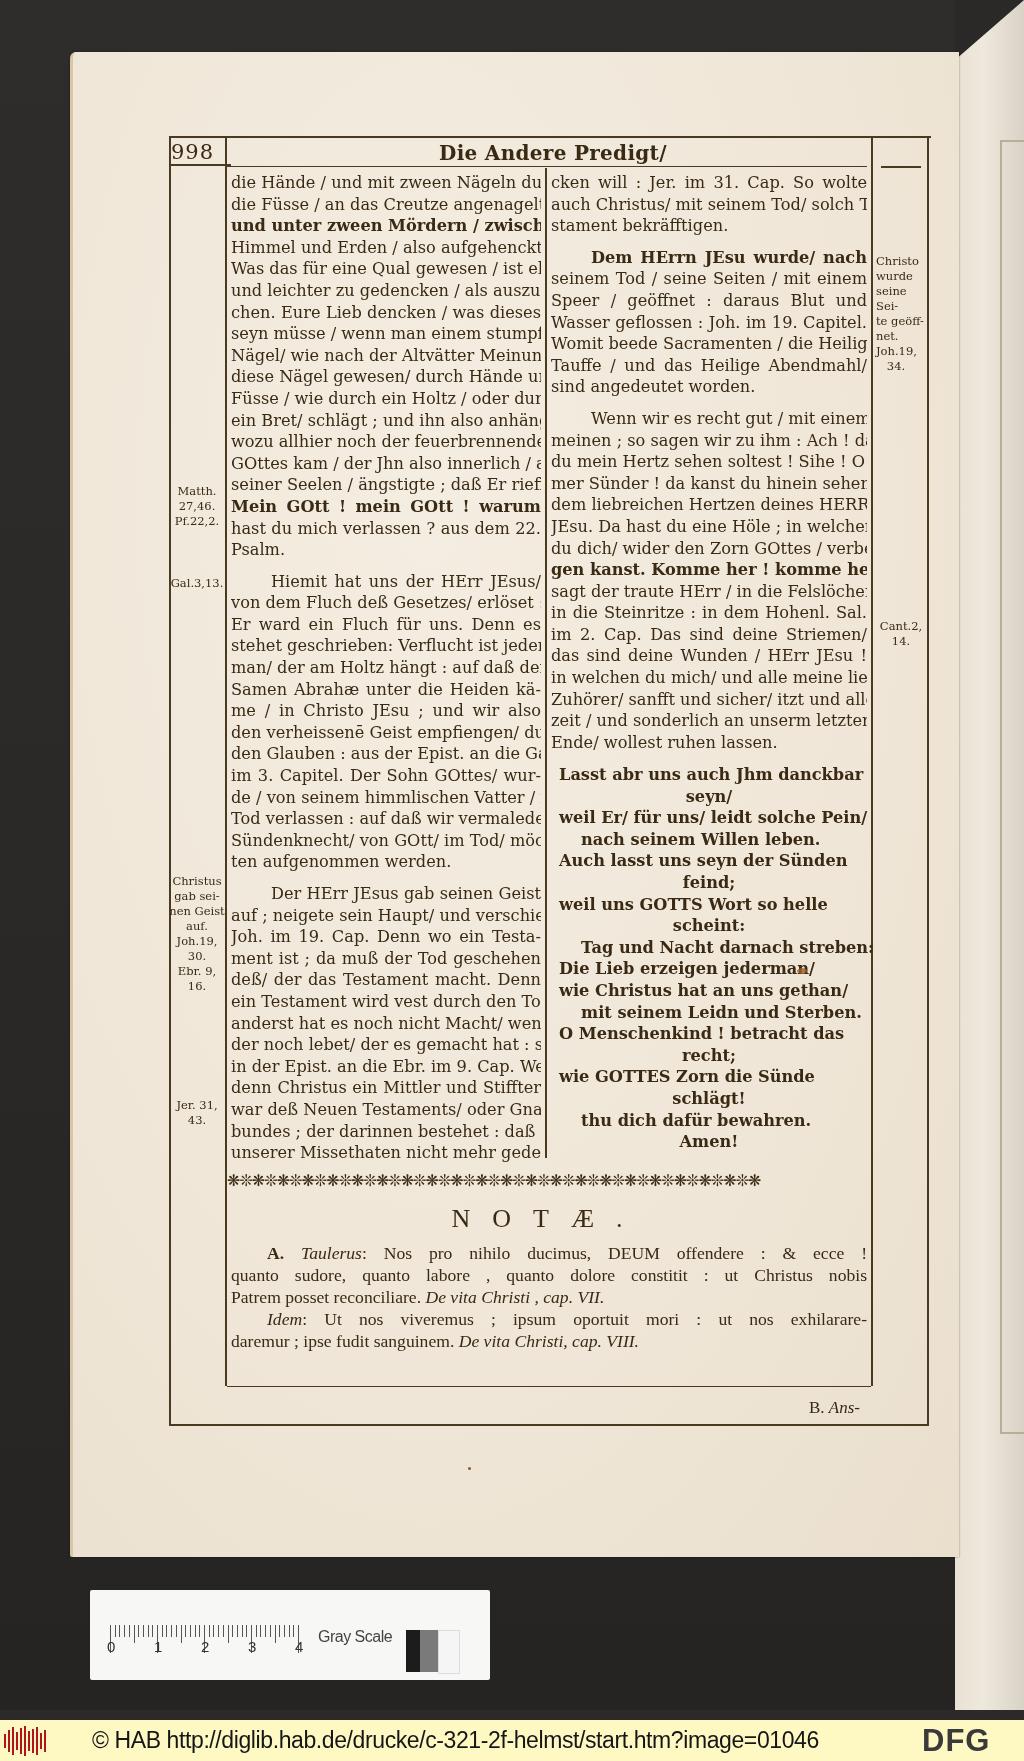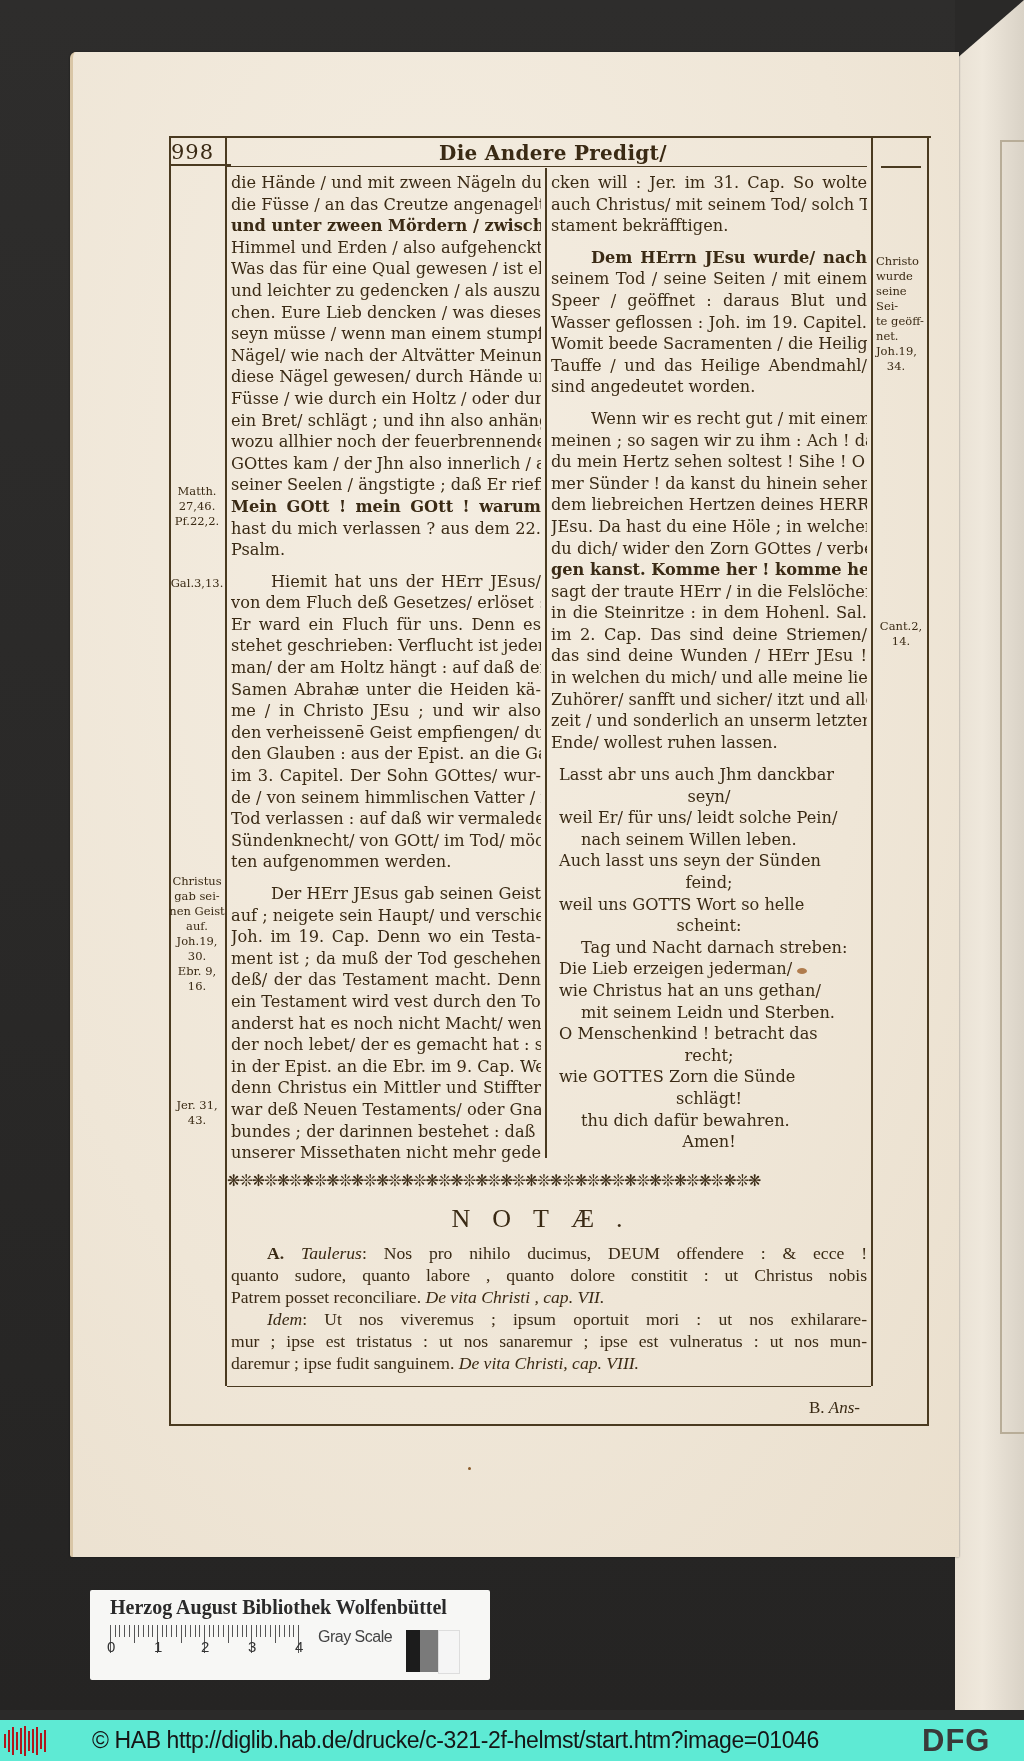--- a/index.html
+++ b/index.html
@@ -60,21 +60,21 @@
   .col {
     position:absolute; top:36px; font-size:16.2px; line-height:21.6px; color:#3a2a14;
     font-family:"DejaVu Serif", serif;
   }
   .col .ln { display:block; white-space:nowrap; overflow:hidden; text-align:justify; text-align-last:justify; }
   .col .ln.last { text-align-last:left; }
   .col .ln.indent { padding-left:40px; }
   .col .ln.gap { margin-top:10px; }
   .col .ln.big { font-weight:bold; }
   .verse { text-align:center; }
-  .verse .vl { display:block; white-space:nowrap; }
+  .verse .vl { display:block; white-space:nowrap;font-weight:bold; }
   .verse .vl.left { text-align:left; padding-left:8px; }
   .verse .vl.left2 { text-align:left; padding-left:30px; }
   .verse .vl.cont { text-align:center; }
   .ornament {
     position:absolute; left:58px; top:1035px; width:642px; height:20px;
     font-size:16px; line-height:20px; color:#3a2a14; overflow:hidden; white-space:nowrap;
     letter-spacing:-1px;
   }
   .notae-title {
     position:absolute; left:58px; top:1068px; width:642px; text-align:center;
@@ -109,21 +109,21 @@
   .tick { position:absolute; top:0; width:1px; background:#555; }
   .ruler-num { position:absolute; top:48px; font-family:"Liberation Sans", sans-serif; font-size:15px; color:#333; }
   .gray-label {
     position:absolute; left:228px; top:38px; font-family:"Liberation Sans", sans-serif;
     font-size:16px; color:#444; letter-spacing:-0.5px;
   }
   .gray-swatch { position:absolute; top:40px; height:42px; }
 
   
   .footer {
-    position:absolute; left:0; top:1720px; width:1024px; height:41px; background:#5eead4;
+    position:absolute; left:0; top:1720px; width:1024px; height:41px; background:#fef9c3;
   }
   .footer-logo {
     position:absolute; left:4px; top:6px; width:46px; height:30px;
     display:flex; gap:2px; align-items:center;
   }
   .footer-logo span { display:block; width:2px; background:#b0141c; }
   .footer-text {
     position:absolute; left:92px; top:7px; font-family:"Liberation Sans", sans-serif;
     font-size:23px; color:#161616; white-space:nowrap; letter-spacing:-0.4px;
   }
@@ -292,33 +292,31 @@
       </div>
 
     <div class="ornament">❋❊❋❊❋❊❋❊❋❊❋❊❋❊❋❊❋❊❋❊❋❊❋❊❋❊❋❊❋❊❋❊❋❊❋❊❋❊❋❊❋❊❋</div>
     <div class="notae-title">NOTÆ.</div>
 
     <div class="notes">
       <span class="ln indent"><b>A.</b> <i>Taulerus</i><span>: Nos pro nihilo ducimus, DEUM offendere : &amp; ecce !</span></span>
       <span class="ln">quanto sudore, quanto labore , quanto dolore constitit : ut Christus nobis</span>
       <span class="ln last"><span>Patrem posset reconciliare.</span> <i>De vita Christi , cap. VII.</i></span>
       <span class="ln indent"><i>Idem</i><span>: Ut nos viveremus ; ipsum oportuit mori : ut nos exhilarare-</span></span>
-      <span class="ln">mur ; ipse est tristatus : ut nos sanaremur ; ipse est vulneratus : ut nos mun-</span>
       <span class="ln last"><span>daremur ; ipse fudit sanguinem.</span> <i>De vita Christi, cap. VIII.</i></span>
     </div>
 
     <div class="catchword"><span>B.</span> <i>Ans-</i></div>
 
     <div class="stain" style="left:628px; top:832px;"></div>
   </div>
   <div class="speck" style="left:395px; top:1415px;"></div>
 </div>
 
 <div class="card">
-  <div class="card-title">Herzog August Bibliothek Wolfenbüttel</div>
   <div class="ruler" id="ruler">
       <div class="tick" style="left: 0px; height: 28px;"></div>
       <div class="tick" style="left: 4.7px; height: 12px;"></div>
       <div class="tick" style="left: 9.4px; height: 12px;"></div>
       <div class="tick" style="left: 14.1px; height: 12px;"></div>
       <div class="tick" style="left: 18.8px; height: 12px;"></div>
       <div class="tick" style="left: 23.5px; height: 18px;"></div>
       <div class="tick" style="left: 28.2px; height: 12px;"></div>
       <div class="tick" style="left: 32.9px; height: 12px;"></div>
       <div class="tick" style="left: 37.6px; height: 12px;"></div>

